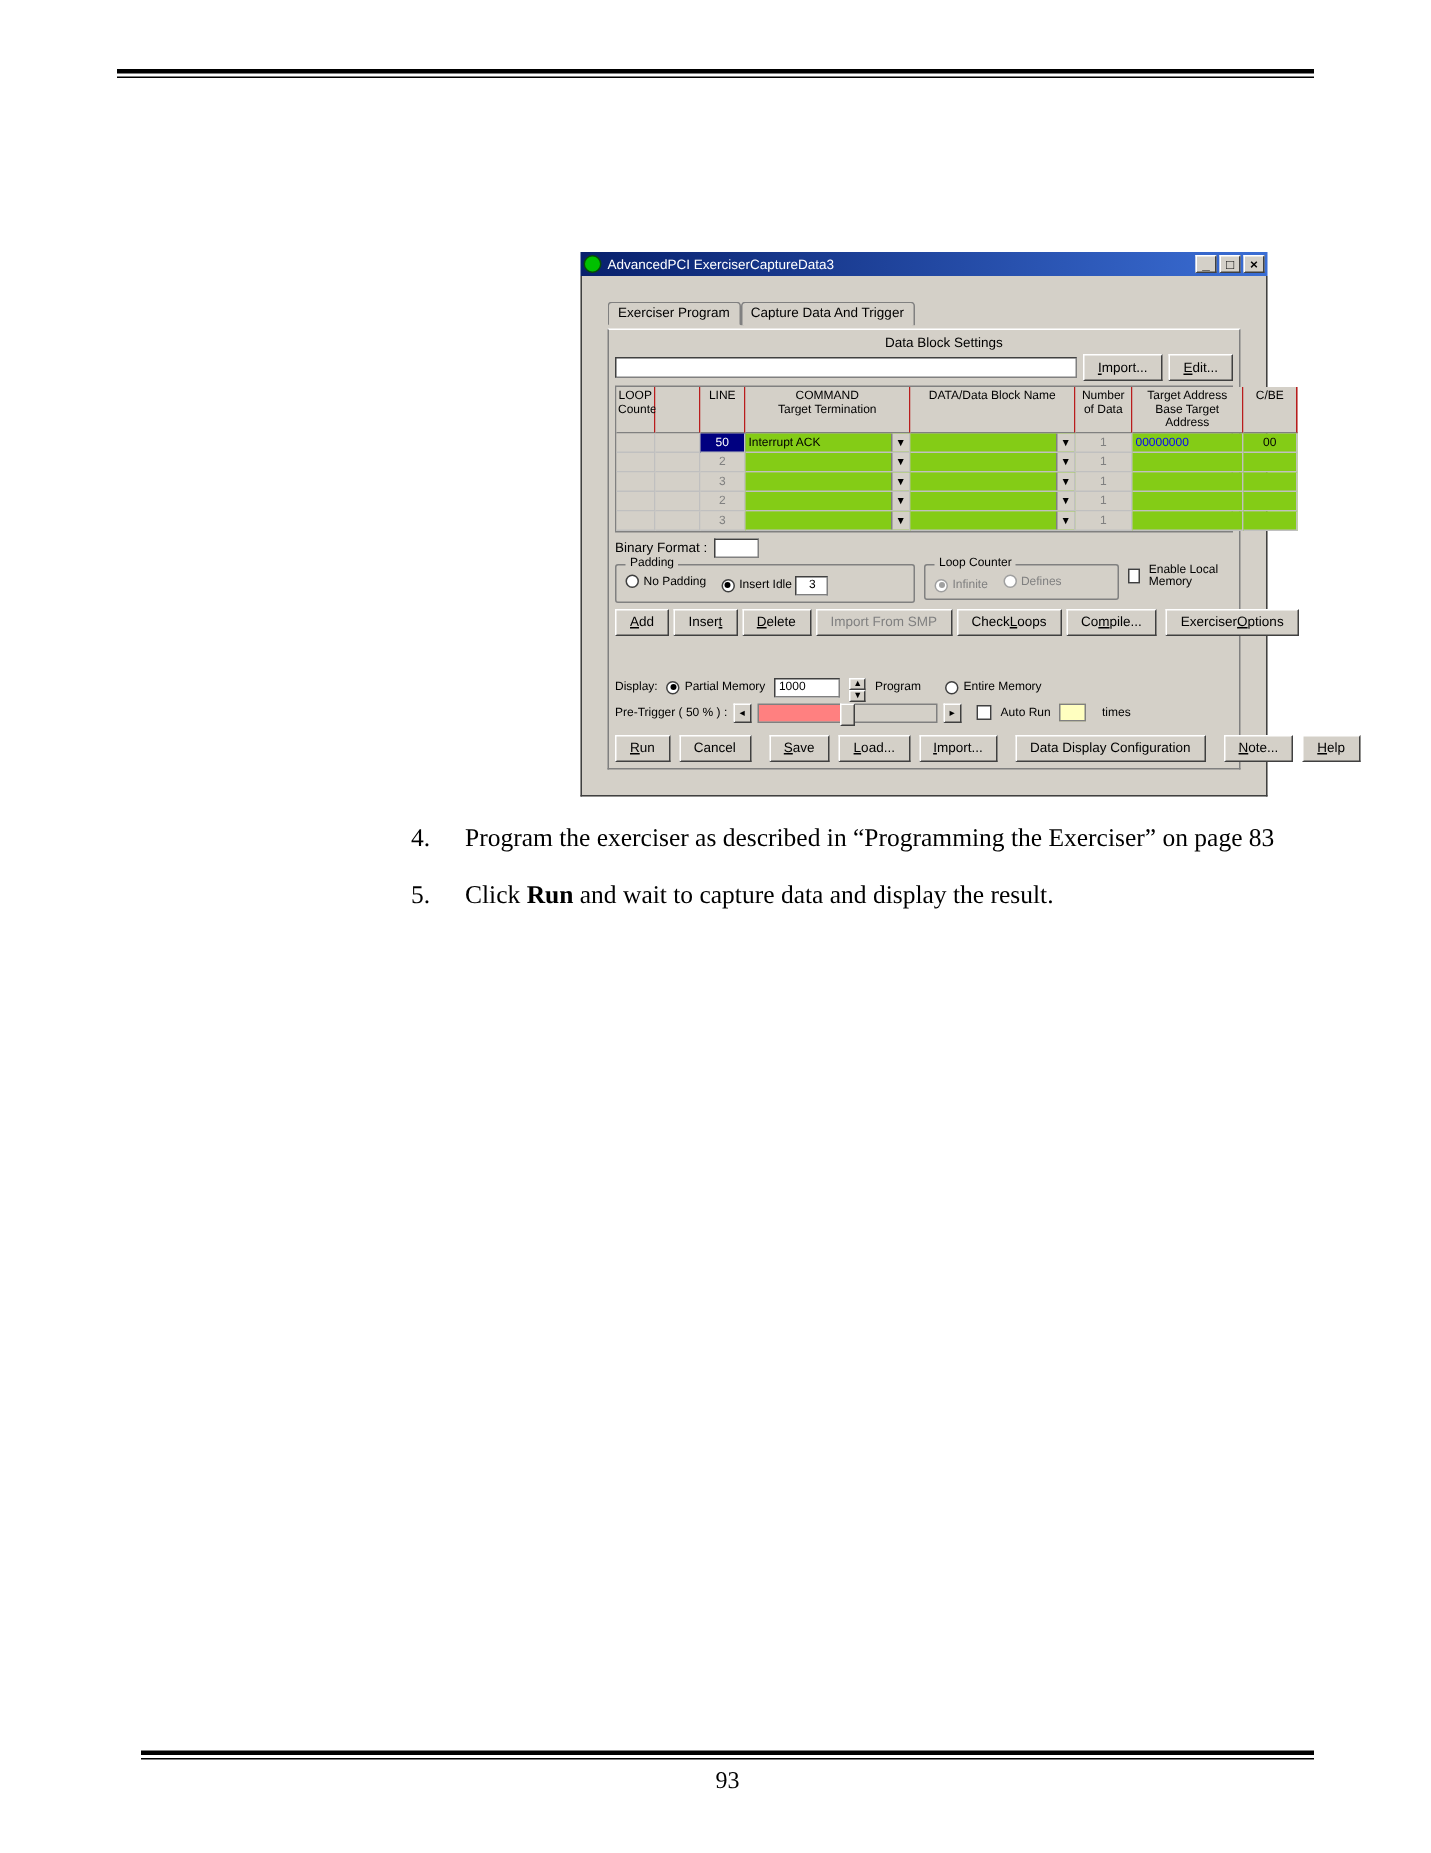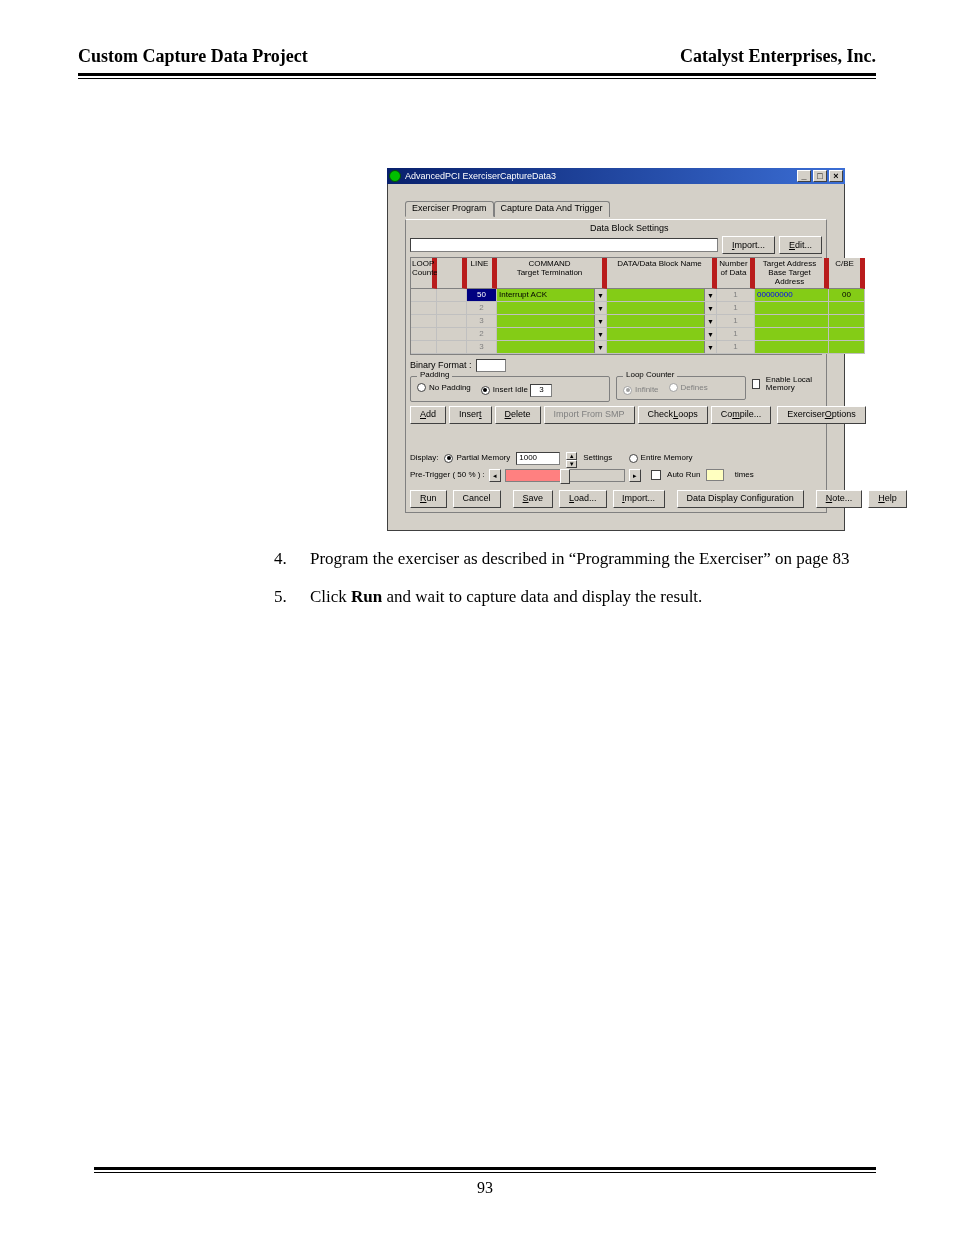--- a/index.html
+++ b/index.html
@@ -91,21 +91,21 @@
     white-space:nowrap;
   }
   .btn.disabled{color:#808080;}
   .und{text-decoration:underline;}
 
   
   .grid{border:1px solid #808080;}
   .ghead,.grow{display:grid;grid-template-columns:26px 30px 30px 110px 110px 38px 74px 36px;}
   .ghead>div{
     background:var(--win-face);
-    border-right:5px solid #b91c1c;border-bottom:1px solid #808080;
+    border-right:1px solid #b91c1c;border-bottom:1px solid #808080;
     text-align:center;padding:2px 1px;font-size:8px;line-height:1.1;
   }
   .grow>div{
     height:13px;border-right:1px solid #c0c0c0;border-bottom:1px solid #c0c0c0;
     background:#84cc16;display:flex;align-items:center;justify-content:center;
     font-size:8px;position:relative;
   }
   .grow .greycell{background:var(--win-face);}
   .grow .sel{background:#000080;color:#fff;}
   .grow .num{color:#808080;}
@@ -166,24 +166,20 @@
   }
   .pf-rule1{height:3px;background:#000;}
   .pf-rule2{height:1px;background:#000;margin-top:2px;}
   .pf-num{text-align:center;font-size:16px;margin-top:6px;}
 </style>
 </head>
 <body>
 
 <div class="page">
 
-  <div class="running-head">
-    <span>Custom Capture Data Project</span>
-    <span>Catalyst Enterprises, Inc.</span>
-  </div>
   <div class="rule-thick"></div>
   <div class="rule-thin"></div>
 
   <div class="shot">
     <div class="titlebar">
       <span class="appicon"></span>
       <span>AdvancedPCI ExerciserCaptureData3</span>
       <span class="spacer"></span>
       <span class="winbtn">_</span>
       <span class="winbtn">□</span>
@@ -352,21 +348,21 @@
               <span class="rdot">
                 <span class="fill"></span>
               </span>
               <span>Partial Memory</span>
             </span>
           <span class="smallinput">1000</span>
           <span class="spin">
               <div>▲</div>
               <div>▼</div>
             </span>
-          <span>Settings</span>
+          <span>Program</span>
           &nbsp;&nbsp;
           <span class="radio">
               <span class="rdot"></span>
               <span>Entire Memory</span>
             </span>
         </div>
 
         <div class="slider-row">
           <span>Pre-Trigger ( 50 % ) :</span>
           <span class="sbtn">◂</span>

